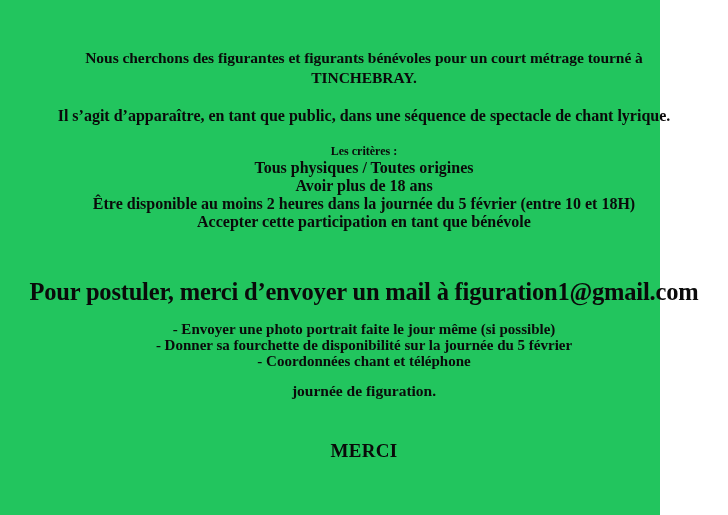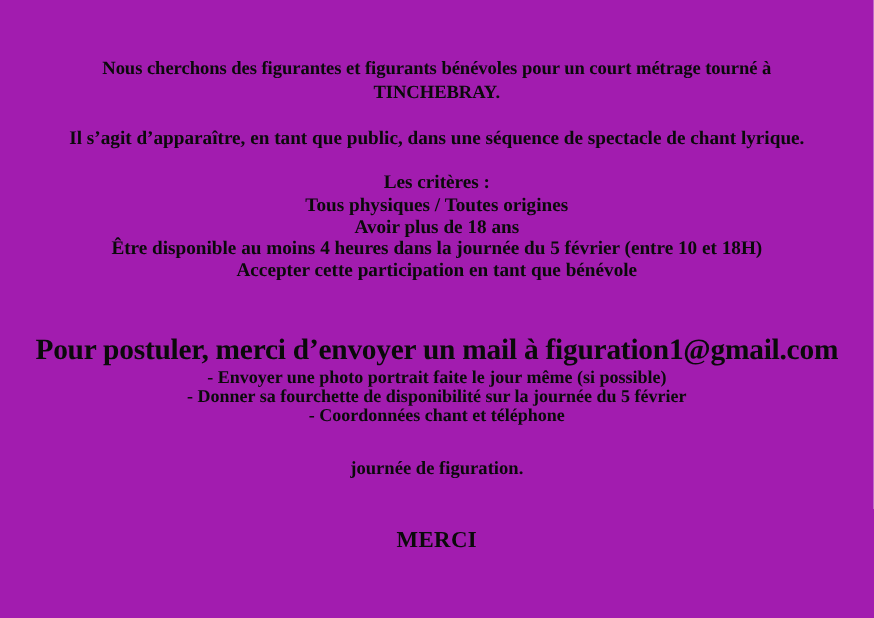--- a/index.html
+++ b/index.html
@@ -11,23 +11,23 @@
   body {
     width: 728px;
     height: 515px;
     overflow: hidden;
     font-family: "Liberation Serif", "DejaVu Serif", serif;
     color: #0a0a0a;
     -webkit-font-smoothing: none;
   }
   .page {
     position: relative;
-    width: 728px;
+    width: 660px;
     height: 515px;
-    background: #a21caf;
+    background: #22c55e;
     box-sizing: border-box;
   }
   .doc-body {
     position: absolute;
     left: 0;
     top: 0;
     width: 728px;
     text-align: center;
   }
 
@@ -69,34 +69,34 @@
   .block-criteria {
     position: absolute;
     left: 0;
     top: 145px;
     width: 728px;
   }
   .block-criteria .line {
     font-size: 16px;
     margin-bottom: 2px;
   }
-  .block-criteria .crit-title { font-size: 16px; margin-bottom: 3px; }
+  .block-criteria .crit-title { font-size: 12px; margin-bottom: 3px; }
 
   
   .block-apply {
     position: absolute;
     left: 0;
     top: 280px;
     width: 728px;
   }
   .block-apply .apply-head {
     font-size: 24.5px;
     font-weight: bold;
     letter-spacing: -0.2px;
-    margin-bottom: 3px;
+    margin-bottom: 17px;
   }
   .block-apply .bullet {
     font-size: 15px;
     margin-bottom: 1px;
   }
 
   
   .block-closing {
     position: absolute;
     left: 0;
@@ -133,21 +133,21 @@
     </div>
 
     <div class="block-intro">
       <span class="line r">Il s’agit d’apparaître, en tant que public, dans une séquence de spectacle de chant lyrique.</span>
     </div>
 
     <div class="block-criteria">
       <span class="line b crit-title">Les critères :</span>
       <span class="line r">Tous physiques / Toutes origines</span>
       <span class="line r">Avoir plus de 18 ans</span>
-      <span class="line r">Être disponible au moins 4 heures dans la journée du 5 février (entre 10 et 18H)</span>
+      <span class="line r">Être disponible au moins 2 heures dans la journée du 5 février (entre 10 et 18H)</span>
       <span class="line b">Accepter cette participation en tant que bénévole</span>
     </div>
 
     <div class="block-apply">
       <span class="line apply-head">Pour postuler, merci d’envoyer un mail à figuration1@gmail.com</span>
       <span class="line r bullet">- Envoyer une photo portrait faite le jour même (si possible)</span>
       <span class="line r bullet">- Donner sa fourchette de disponibilité sur la journée du 5 février</span>
       <span class="line r bullet">- Coordonnées chant et téléphone</span>
     </div>
 

